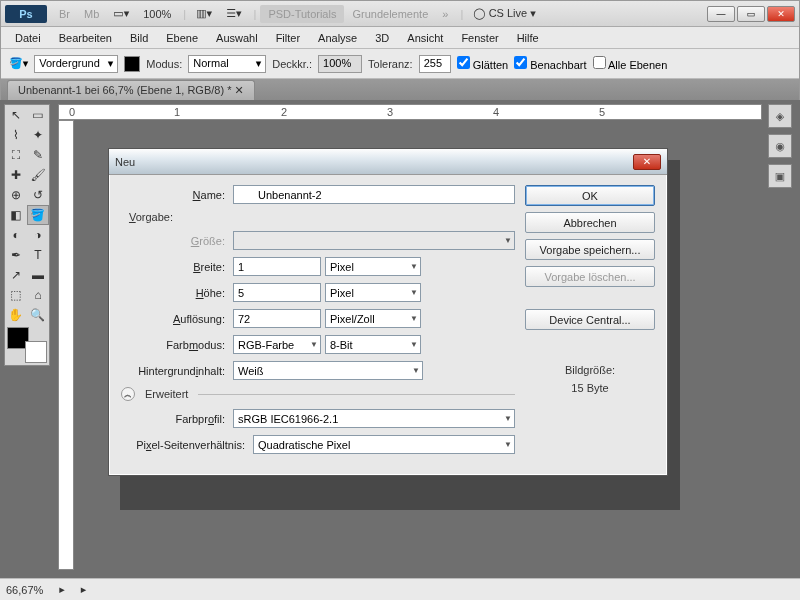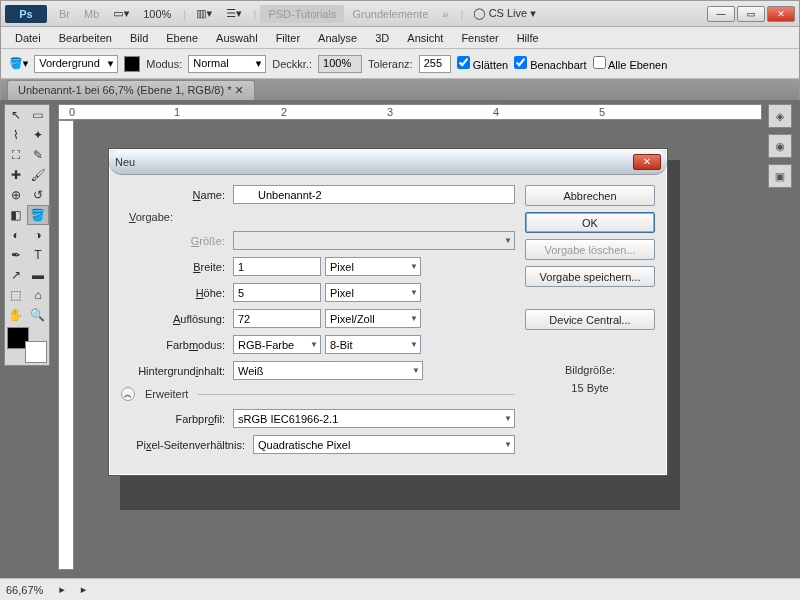--- a/index.html
+++ b/index.html
@@ -29,21 +29,21 @@
 .toolpanel .sw .a{position:absolute;width:22px;height:22px;background:#000;border:1px solid #888;left:0;top:0;}
 .toolpanel .sw .b{position:absolute;width:22px;height:22px;background:#fff;border:1px solid #888;right:0;bottom:0;}
 .rightpanel{position:absolute;right:4px;top:4px;width:28px;}
 .rightpanel .ri{width:24px;height:24px;background:#d8d8d8;border:1px solid #888;margin-bottom:6px;display:flex;align-items:center;justify-content:center;color:#555;}
 .ruler-h{position:absolute;left:58px;right:38px;top:4px;height:16px;background:#fff;border:1px solid #888;font-size:8px;overflow:hidden;}
 .ruler-h span{position:absolute;top:1px;color:#555;}
 .ruler-v{position:absolute;left:58px;top:20px;width:16px;bottom:8px;background:#fff;border:1px solid #888;}
 .statusbar{position:absolute;bottom:0;left:0;right:0;height:22px;background:#eaeaea;border-top:1px solid #bbb;display:flex;align-items:center;padding:0 6px;gap:16px;color:#333;}
 .dlg-shadow{position:absolute;left:120px;top:160px;width:560px;height:350px;background:rgba(0,0,0,.35);}
 .dlg{position:absolute;left:108px;top:148px;width:560px;background:#e8e8e8;border:1px solid #555;box-shadow:0 0 0 1px #fff inset;}
-.dlg .titlebar{height:26px;background:linear-gradient(#fdfdfd,#dfe8ef 40%,#b9c6d0);display:flex;align-items:center;padding:0 6px;border-bottom:1px solid #999;border-radius:13px;}
+.dlg .titlebar{height:26px;background:linear-gradient(#fdfdfd,#dfe8ef 40%,#b9c6d0);display:flex;align-items:center;padding:0 6px;border-bottom:1px solid #999;}
 .dlg .titlebar .t{color:#333;}
 .dlg .titlebar .x{margin-left:auto;width:28px;height:16px;background:linear-gradient(#e37a6f,#c5301a);border:1px solid #8a2315;border-radius:2px;color:#fff;display:flex;align-items:center;justify-content:center;font-size:10px;}
 .dlg .body{display:flex;padding:10px 12px 14px 12px;gap:10px;}
 .dlg .left{flex:1;}
 .dlg .right{width:130px;display:flex;flex-direction:column;gap:6px;}
 .frow{display:flex;align-items:center;margin-bottom:7px;gap:4px;}
 .frow .lab{width:108px;text-align:right;padding-right:4px;color:#222;}
 .frow .lab u{text-decoration:underline;}
 .frow .lab.dim{color:#999;}
 .frow input,.frow .sel{border:1px solid #8a9aa8;background:#fff;height:19px;padding:1px 4px;font-size:11px;}
@@ -268,24 +268,24 @@
         </div>
       <div class="frow">
           <div class="lab" style="width:128px">Pi<u>x</u>el-Seitenverhältnis:</div>
         <div class="sel" style="flex:1">
             <span>Quadratische Pixel</span>
             <span class="ar">▼</span>
           </div>
         </div>
     </div>
     <div class="right">
+      <div class="btn primary">OK</div>
       <div class="btn">Abbrechen</div>
-      <div class="btn primary">OK</div>
+      <div class="btn">Vorgabe speichern...</div>
       <div class="btn dim">Vorgabe löschen...</div>
-      <div class="btn">Vorgabe speichern...</div>
       <div style="height:10px"></div>
       <div class="btn">Device Central...</div>
       <div class="info">
         <div>Bildgröße:</div>
         <div>15 Byte</div>
       </div>
     </div>
   </div>
 </div>
 

